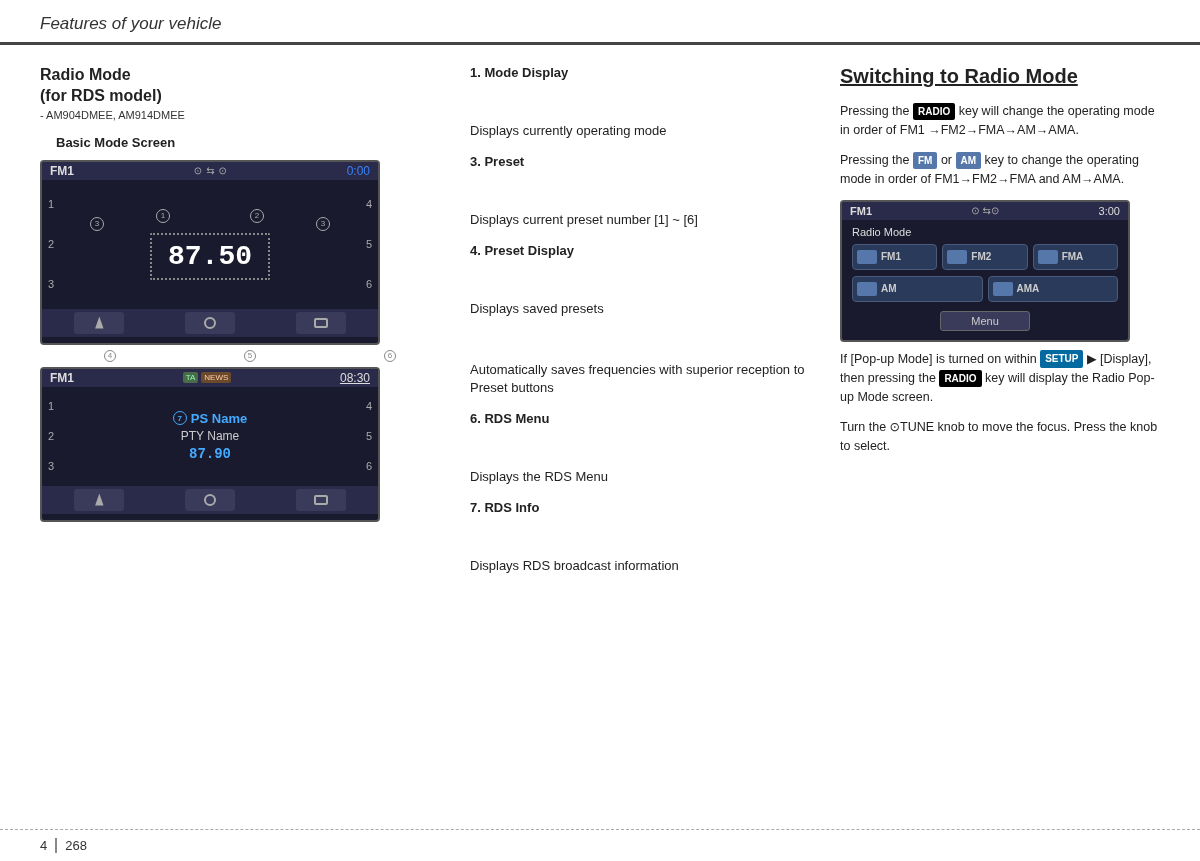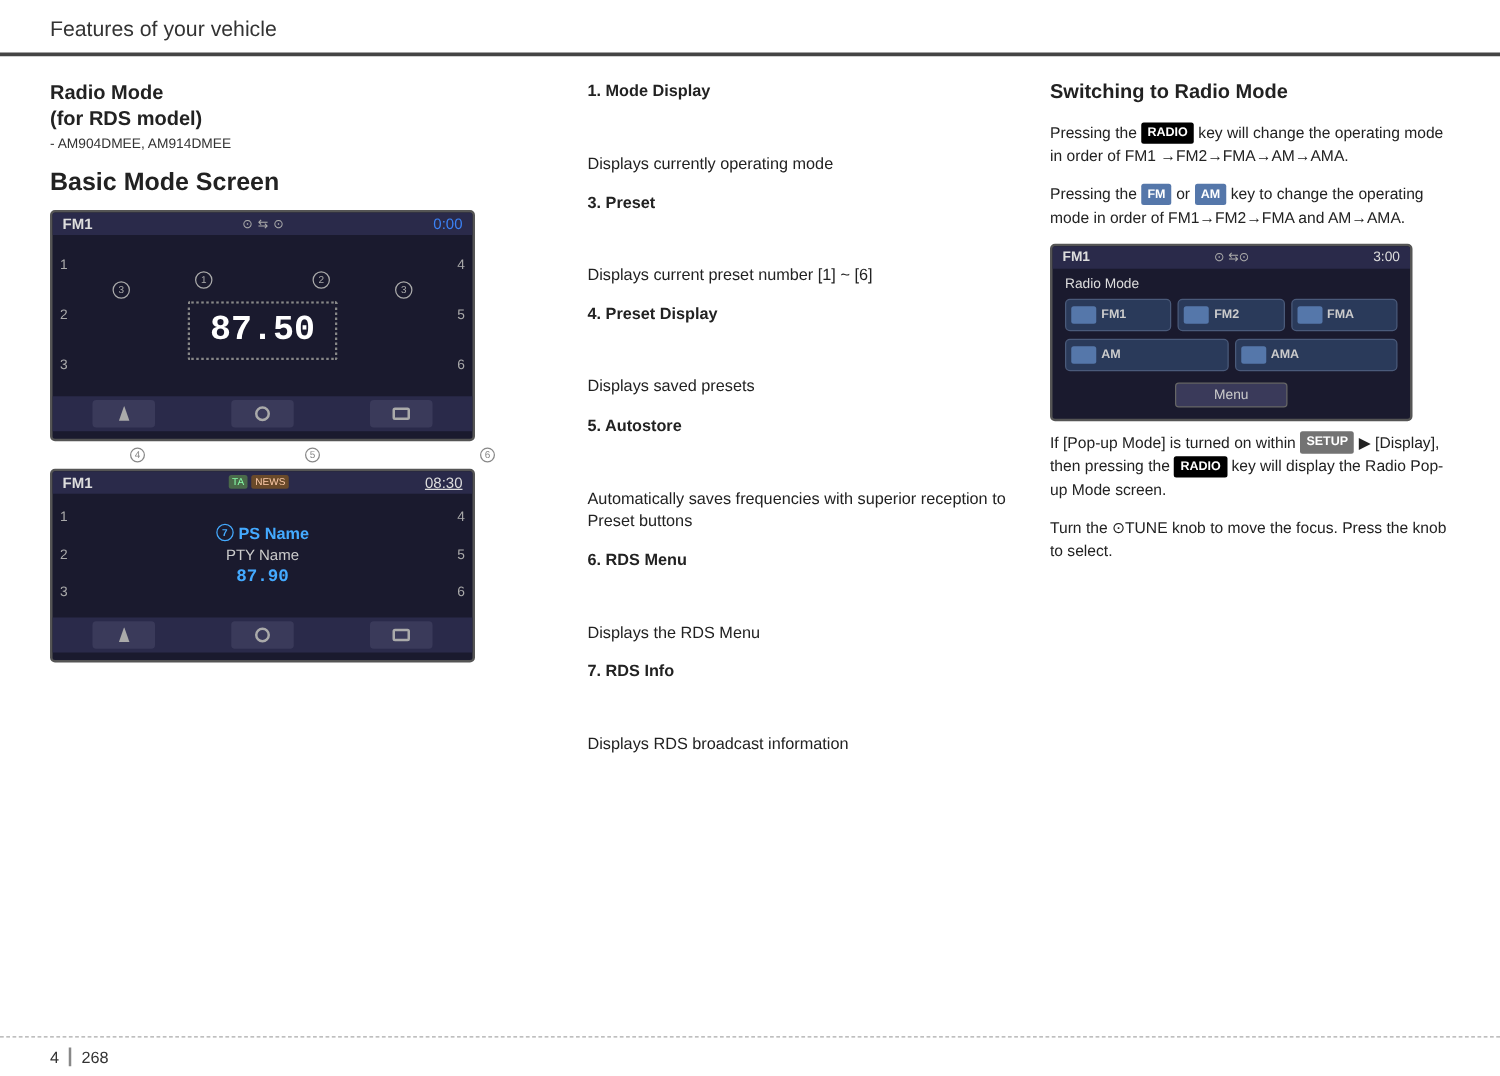--- a/index.html
+++ b/index.html
@@ -13,20 +13,21 @@
       overflow: hidden;
       position: relative;
     }
 
     
     .header {
       padding: 14px 40px 8px 40px;
       border-bottom: 3px solid #444;
     }
     .header-title {
+      font-style: italic;
       font-size: 17px;
       color: #333;
       text-align: center;
     }
 
     
     .main-content {
       display: flex;
       padding: 20px 40px 10px 40px;
       gap: 0;
@@ -43,22 +44,23 @@
       line-height: 1.3;
       margin-bottom: 2px;
     }
     .model-subtitle {
       font-size: 11px;
       color: #333;
       margin-bottom: 14px;
     }
     .basic-mode-title {
       font-weight: bold;
-      font-size: 20px;
+      font-size: 13px;
       margin-bottom: 10px;
+      margin-left: 16px;
     }
 
     
     .screen-container {
       display: flex;
       flex-direction: column;
       gap: 4px;
       margin-bottom: 8px;
     }
     .screen {
@@ -323,41 +325,42 @@
       margin-top: 42px;
     }
 
     
     .right-col {
       flex: 1;
       padding-left: 20px;
     }
     .switch-title {
       font-weight: bold;
-      font-size: 16px;
+      font-size: 20px;
       margin-bottom: 14px;
+      text-decoration: underline;
     }
     .switch-para {
       font-size: 12.5px;
       line-height: 1.55;
       margin-bottom: 10px;
     }
     .inline-badge {
       display: inline-flex;
       align-items: center;
       background: #444;
       color: #fff;
       font-size: 10px;
       padding: 1px 5px;
       border-radius: 2px;
       font-weight: bold;
       vertical-align: middle;
     }
     .inline-badge.radio-badge { background: #000000; }
-    .inline-badge.setup-badge { background: #737373; }
+    .inline-badge.setup-badge { background: #0369a1; }
     .inline-badge.fm-badge { background: #5577aa; }
     .inline-badge.am-badge { background: #5577aa; }
 
     
     .popup-screen {
       width: 290px;
       background: #1a1a2e;
       border: 2px solid #555;
       border-radius: 4px;
       overflow: hidden;
@@ -581,21 +584,20 @@
     </div>
     <div class="feature-item">
       <div class="feature-title">3. Preset</div>
       <div class="feature-desc">Displays current preset number [1] ~ [6]</div>
     </div>
     <div class="feature-item">
       <div class="feature-title">4. Preset Display</div>
       <div class="feature-desc">Displays saved presets</div>
     </div>
     <div class="feature-item">
-      <div class="feature-title">5. Autostore</div>
       <div class="feature-desc">Automatically saves frequencies with superior reception to Preset buttons</div>
     </div>
     <div class="feature-item">
       <div class="feature-title">6. RDS Menu</div>
       <div class="feature-desc">Displays the RDS Menu</div>
     </div>
     <div class="feature-item">
       <div class="feature-title">7. RDS Info</div>
       <div class="feature-desc">Displays RDS broadcast information</div>
     </div>

